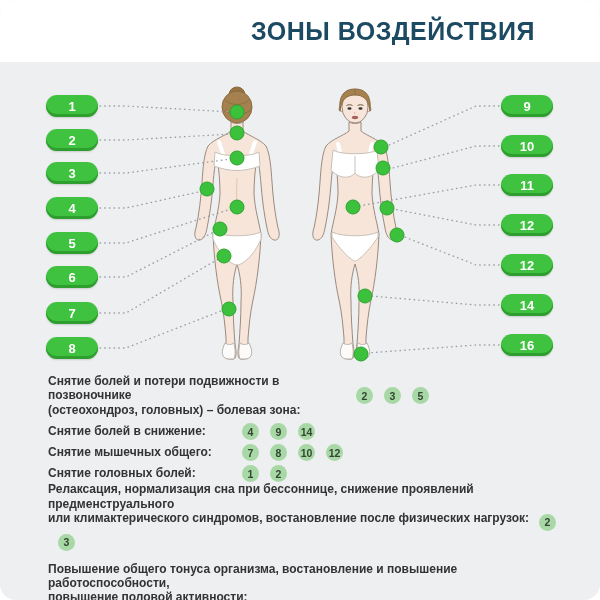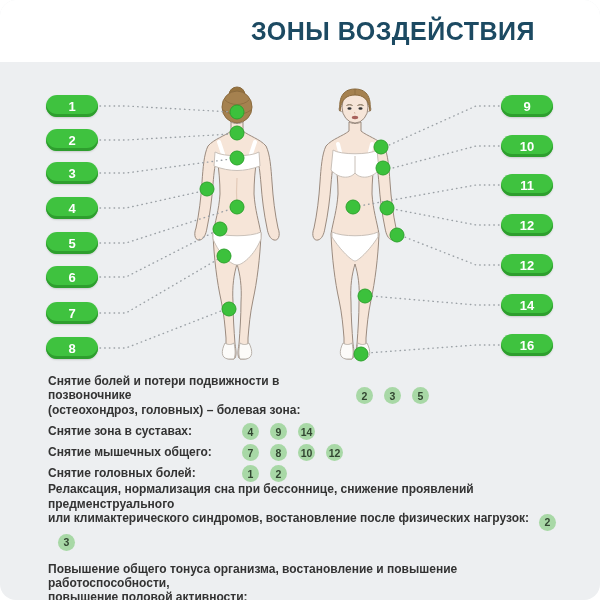--- a/index.html
+++ b/index.html
@@ -148,21 +148,21 @@
       <p class="txt">Снятие болей и потери подвижности в позвоночнике
 (остеохондроз, головных) – болевая зона:</p>
       <div class="chips">
         <span class="chip">2</span>
         <span class="chip">3</span>
         <span class="chip">5</span>
       </div>
     </div>
 
     <div class="section sec-cols s2">
-      <p class="txt">Снятие зона в суставах:</p>
+      <p class="txt">Снятие болей в снижение:</p>
       <div class="chips">
         <span class="chip">4</span>
         <span class="chip">9</span>
         <span class="chip">14</span>
       </div>
     </div>
 
     <div class="section sec-cols s3">
       <p class="txt">Снятие мышечных общего:</p>
       <div class="chips">

